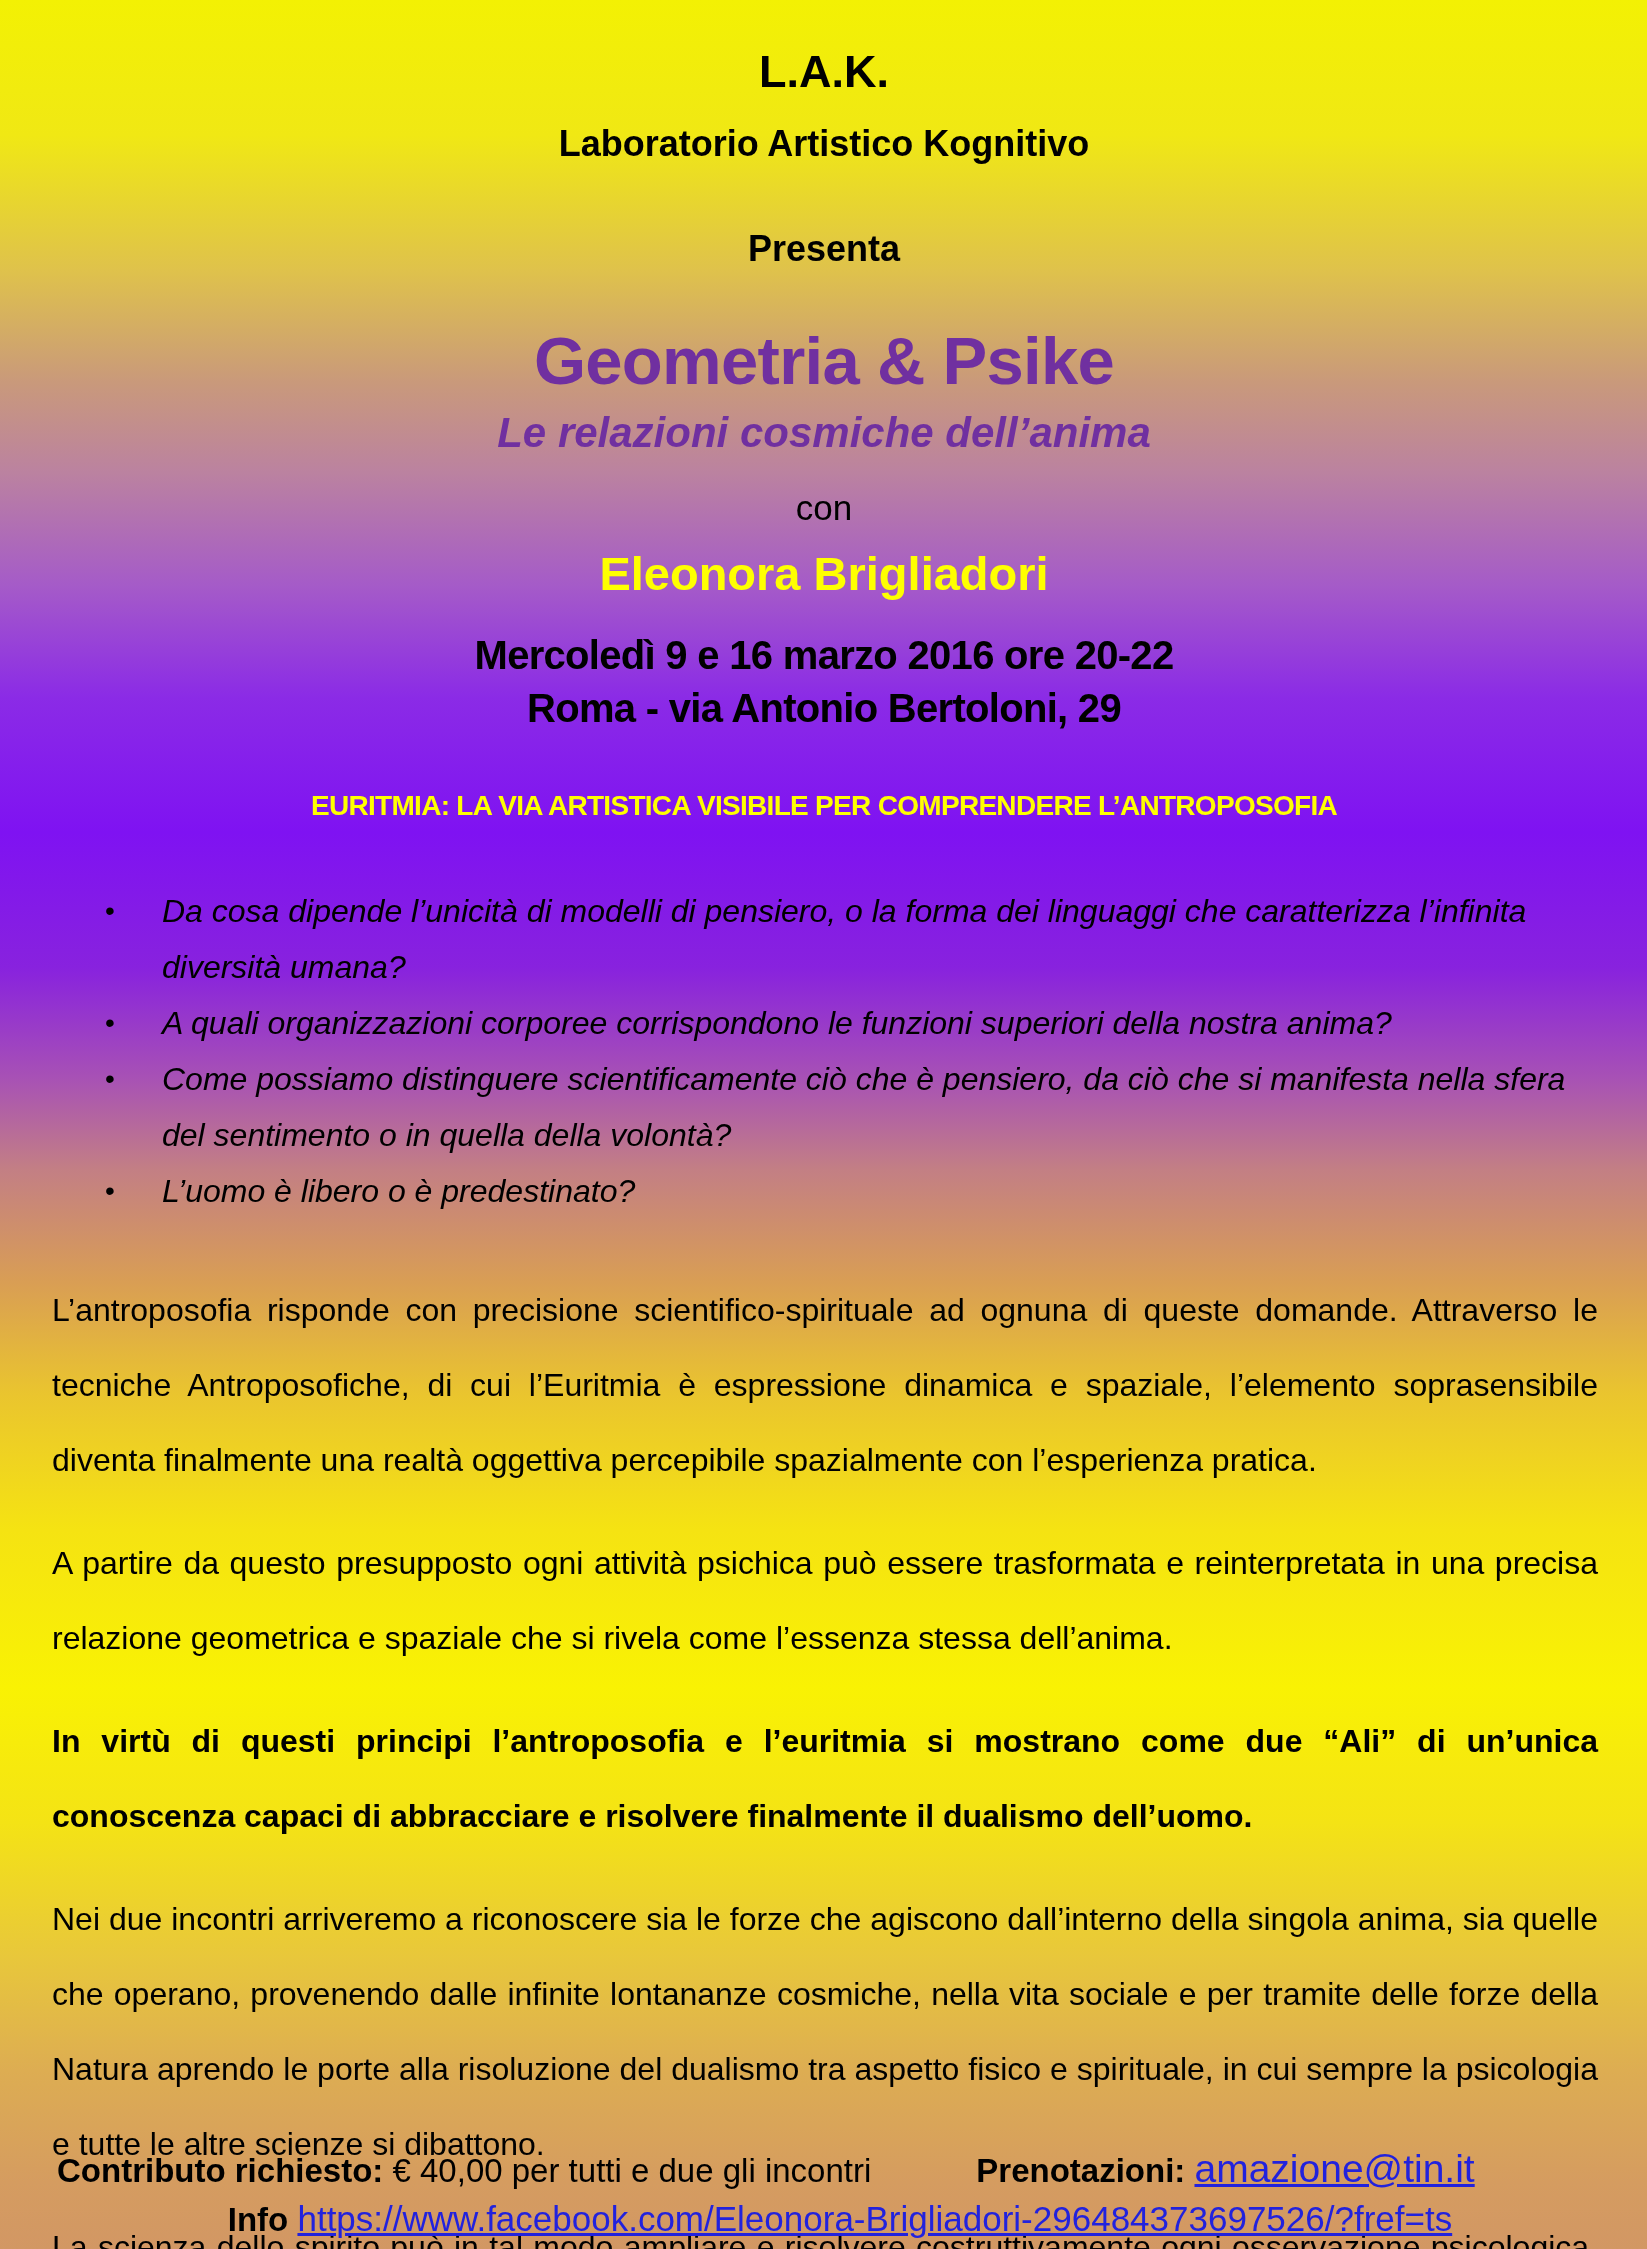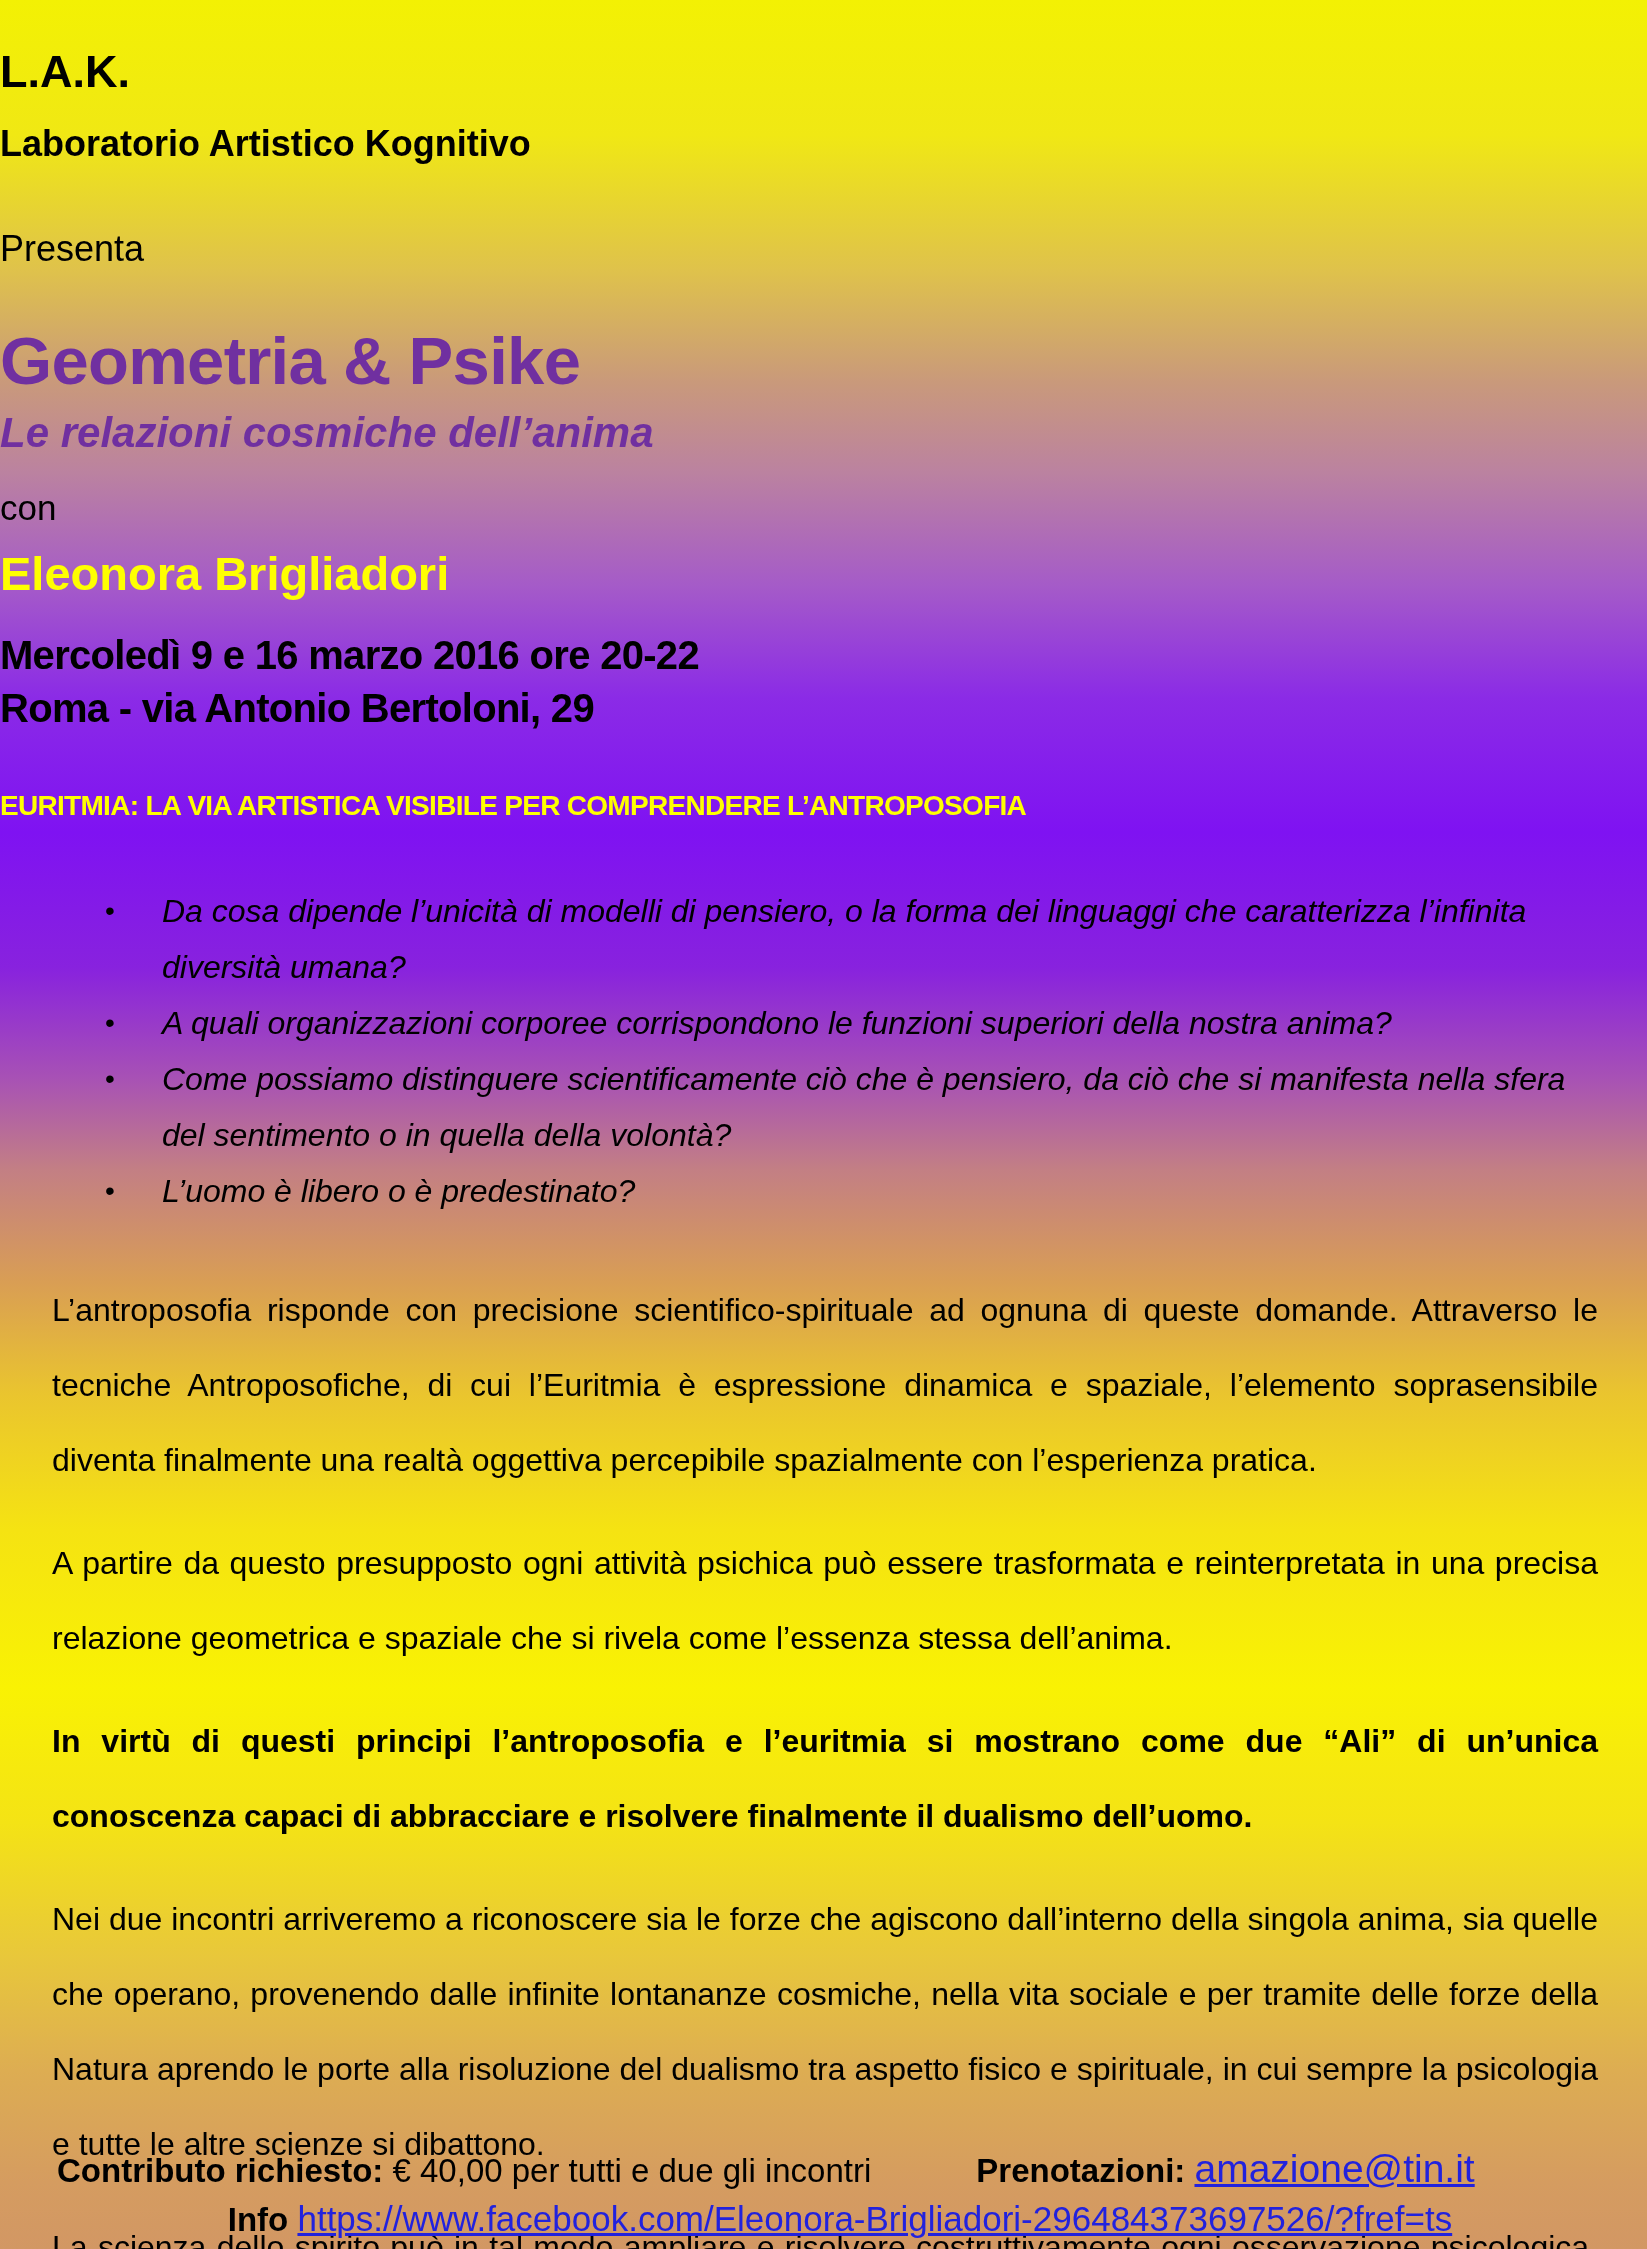--- a/index.html
+++ b/index.html
@@ -25,24 +25,24 @@
       #D99E54 57%,
       #EAC52E 62%,
       #F5E312 68%,
       #F9F203 75%,
       #F4E315 81%,
       #E8C73B 87%,
       #DDAD52 92%,
       #D59C60 97%,
       #D29764 100%);
   }
-  .center { text-align: left; }
+  .center { text-align: center; }
   .t-lak      { padding-top: 46px; font-size: 45px; font-weight: bold; }
   .t-lab      { margin-top: 25px; font-size: 36px; font-weight: bold; }
-  .t-presenta { margin-top: 63px; font-size: 36px; font-weight: normal; }
+  .t-presenta { margin-top: 63px; font-size: 36px; font-weight: bold; }
   .t-main     { margin-top: 52px; font-size: 67px; font-weight: bold; color: #7030A0; letter-spacing: -0.7px; }
   .t-sub      { margin-top: 9.8px; font-size: 42px; font-weight: bold; font-style: italic; color: #7030A0; }
   .t-con      { margin-top: 31px; font-size: 35px; }
   .t-speaker  { margin-top: 18px; font-size: 47px; font-weight: bold; color: #FFFF00; }
   .t-date     { margin-top: 32px; font-size: 40px; font-weight: bold; letter-spacing: -0.7px; }
   .t-loc      { margin-top: 8.4px; font-size: 40px; font-weight: bold; letter-spacing: -0.7px; }
   .headline   { margin-top: 59px; font-size: 28px; font-weight: bold; color: #FFFF00; letter-spacing: -0.7px; }
 
   .bullets { margin: 61px 77px 0 105px; }
   .bullet  { display: flex; align-items: flex-start; font-size: 32px; line-height: 56px; font-style: italic; }

